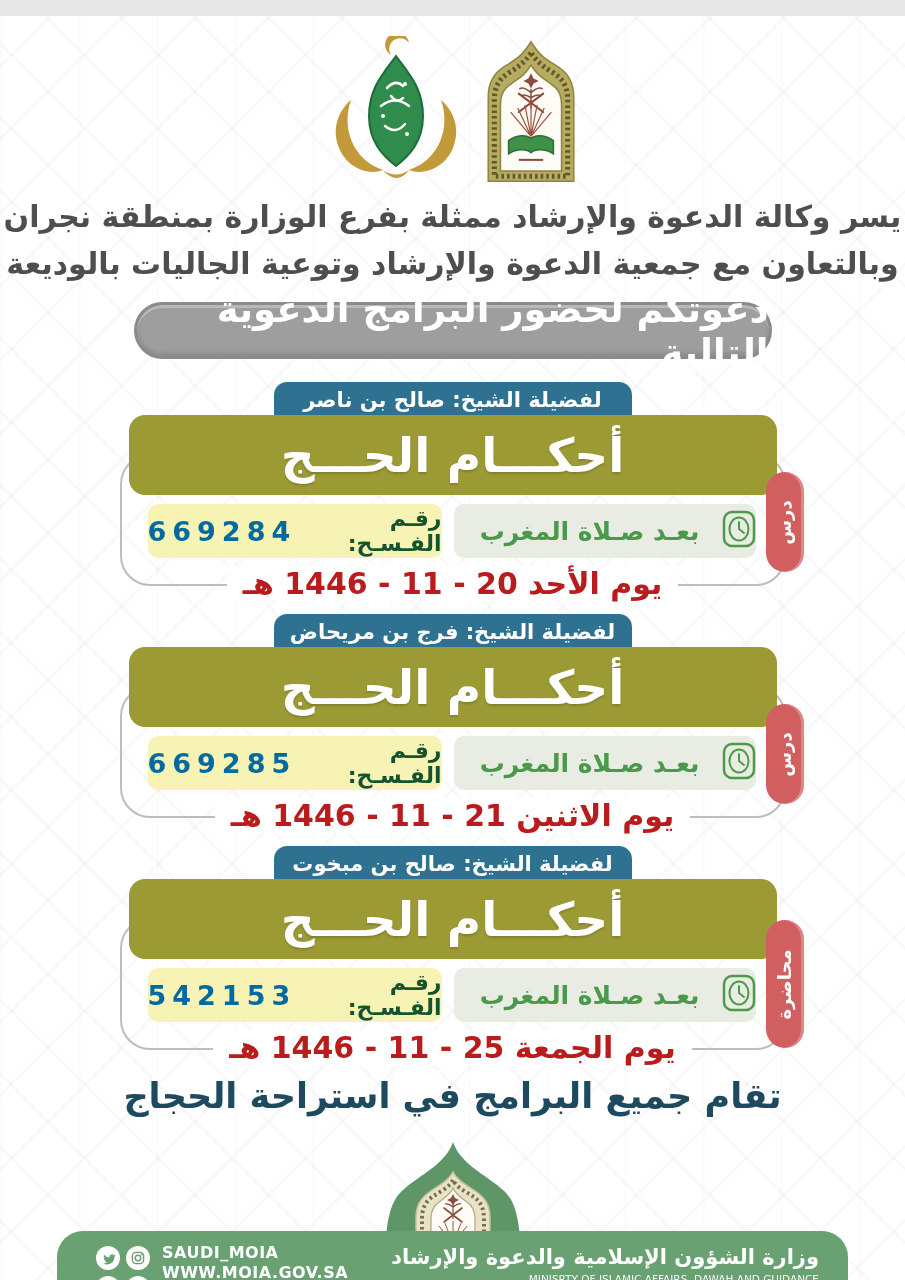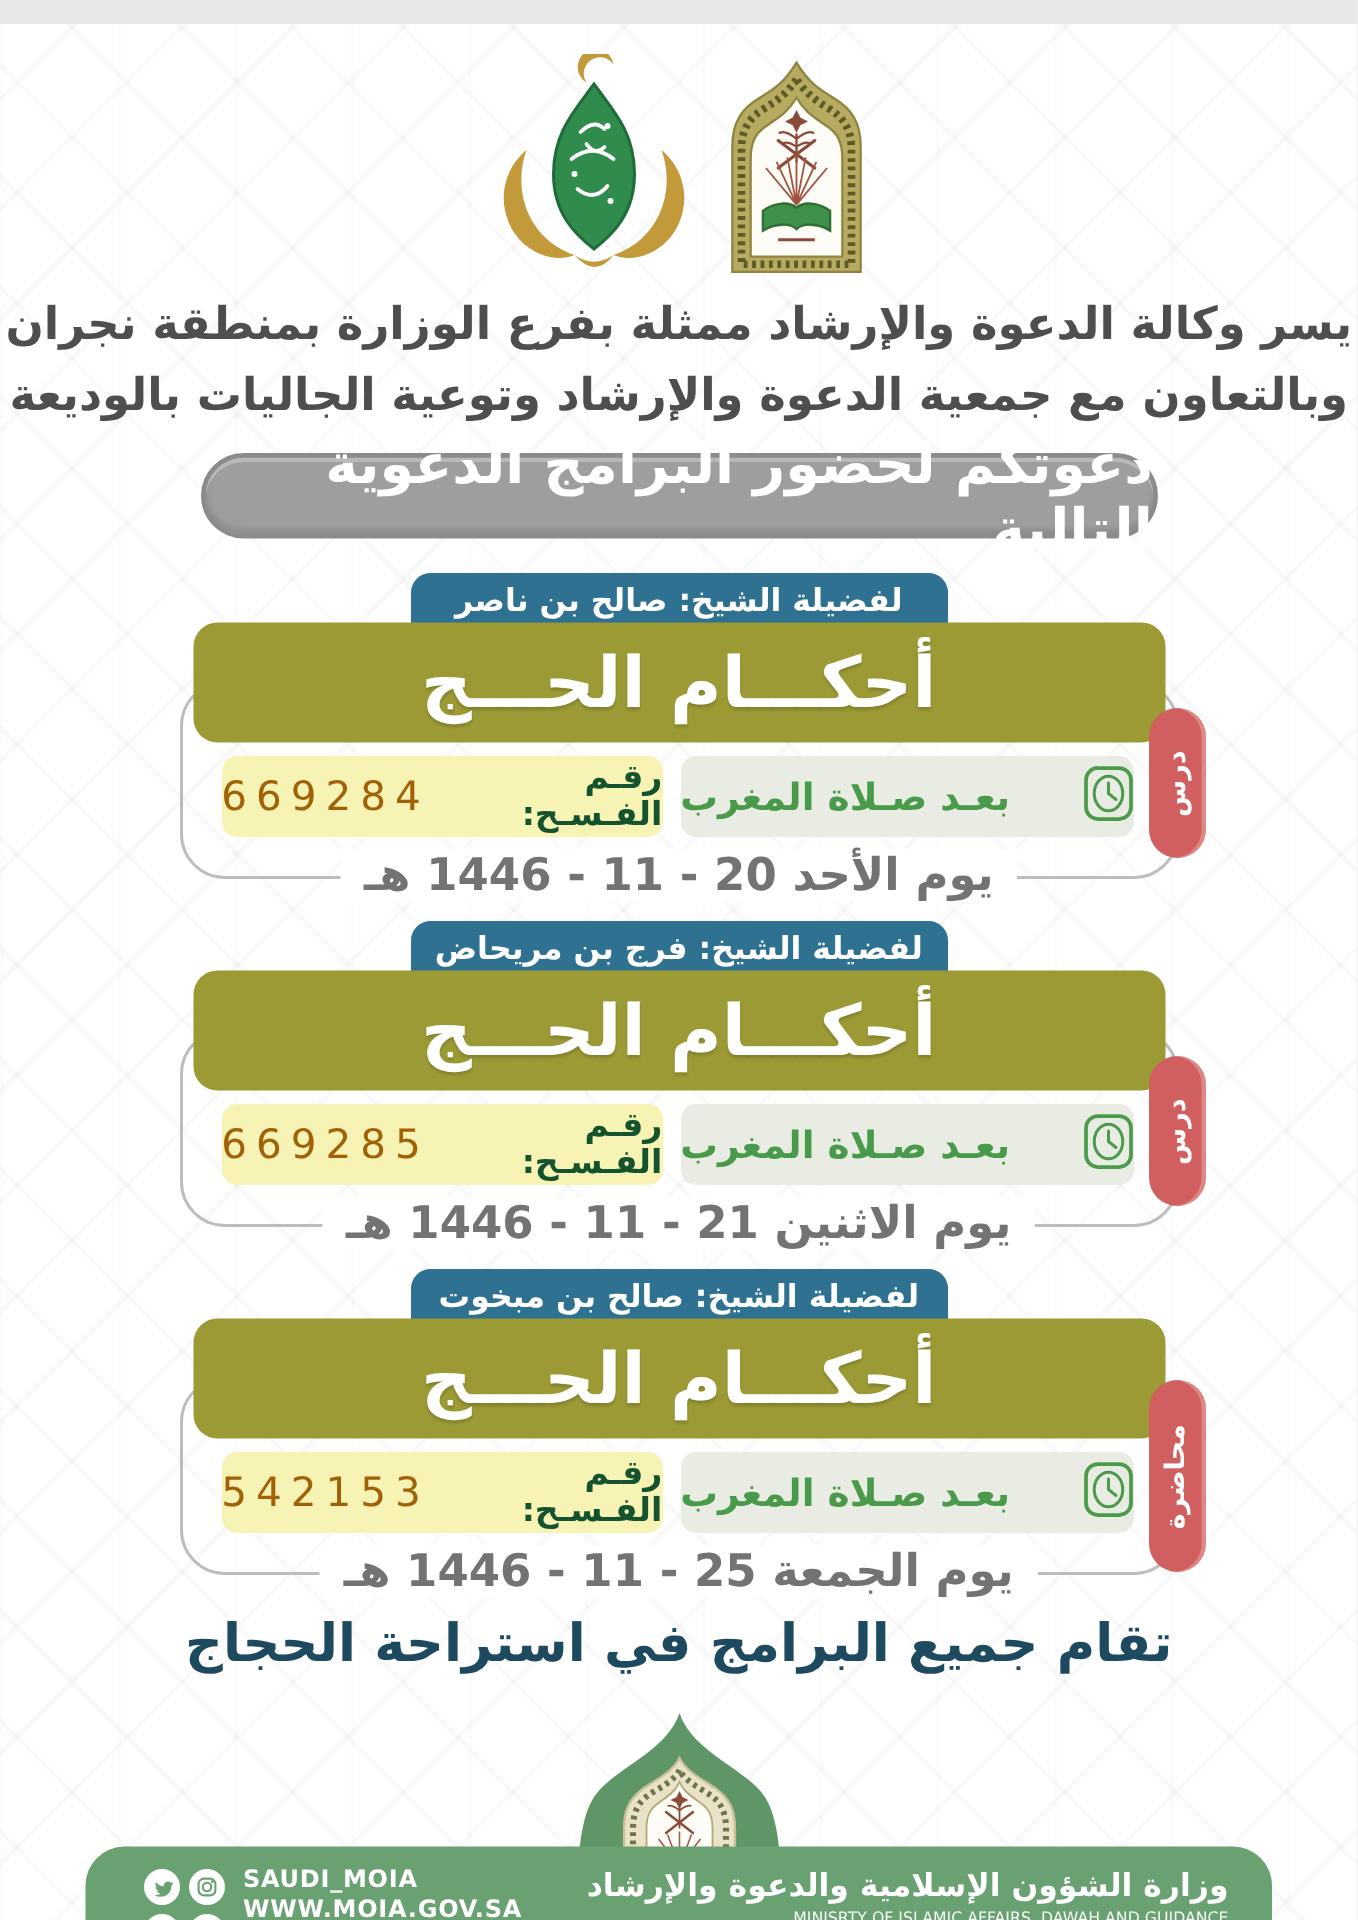--- a/index.html
+++ b/index.html
@@ -46,43 +46,43 @@
   }
   .banner {
     position:absolute; top:33px; left:21px; right:21px; height:80px;
     background:var(--olive,#9b9a35); border-radius:16px; z-index:2;
     display:flex; align-items:center; justify-content:center;
     color:#fff; font-size:47px; font-weight:bold; text-shadow:0 2px 2px rgba(0,0,0,.15);
   }
   .time-box {
     position:absolute; top:122px; right:42px; width:302px; height:54px;
     background:var(--time_bg,#e9ece3); border-radius:10px; z-index:3;
-    display:flex; align-items:center; justify-content:space-between; gap:10px;
+    display:flex; align-items:center; justify-content:flex-start; gap:22px;
   }
   .time-text { color:var(--time_green,#4a9a4c); font-size:25px; font-weight:bold; }
 
   .permit-box {
     position:absolute; top:122px; left:40px; width:294px; height:54px;
     background:var(--permit_yellow,#f6f3b4); border-radius:10px; z-index:3;
     display:flex; align-items:center; justify-content:center; gap:9px;
   }
   .permit-label  { color:#14532d; font-size:22px; font-weight:bold; }
-  .permit-number { color:#a16207; font-size:27px; font-weight:normal; letter-spacing:6px; direction:ltr; }
+  .permit-number { color:#0369a1; font-size:27px; font-weight:bold; letter-spacing:6px; direction:ltr; }
 
   .type-tab {
     position:absolute; top:90px; right:-6px; width:38px; height:100px;
     background:var(--red_tab,#d25f5f); border-radius:20px; z-index:4;
     display:flex; align-items:center; justify-content:center;
     box-shadow: inset -3px 0 0 rgba(255,255,255,.25);
   }
   .type-tab span { transform:rotate(-90deg); color:#fff; font-weight:bold; font-size:18px; white-space:nowrap; }
   .card-3 .type-tab { top:74px; height:128px; }
 
   .date-row { position:absolute; top:184px; width:100%; text-align:center; z-index:3; }
-  .date-row span { background:#fff; padding:0 16px; font-size:30px; font-weight:bold; color:#737373; }
+  .date-row span { background:#fff; padding:0 16px; font-size:30px; font-weight:bold; color:#b91c1c; }
 
   
   .note {
     position:absolute; top:1060px; left:0; width:100%; text-align:center; direction:rtl;
     font-size:35px; font-weight:bold; color:var(--note_teal,#1d4a5e);
   }
 
   
   .arch-wrap { position:absolute; top:1126px; left:50%; transform:translateX(-50%); z-index:1; }
   .footer-bar {

